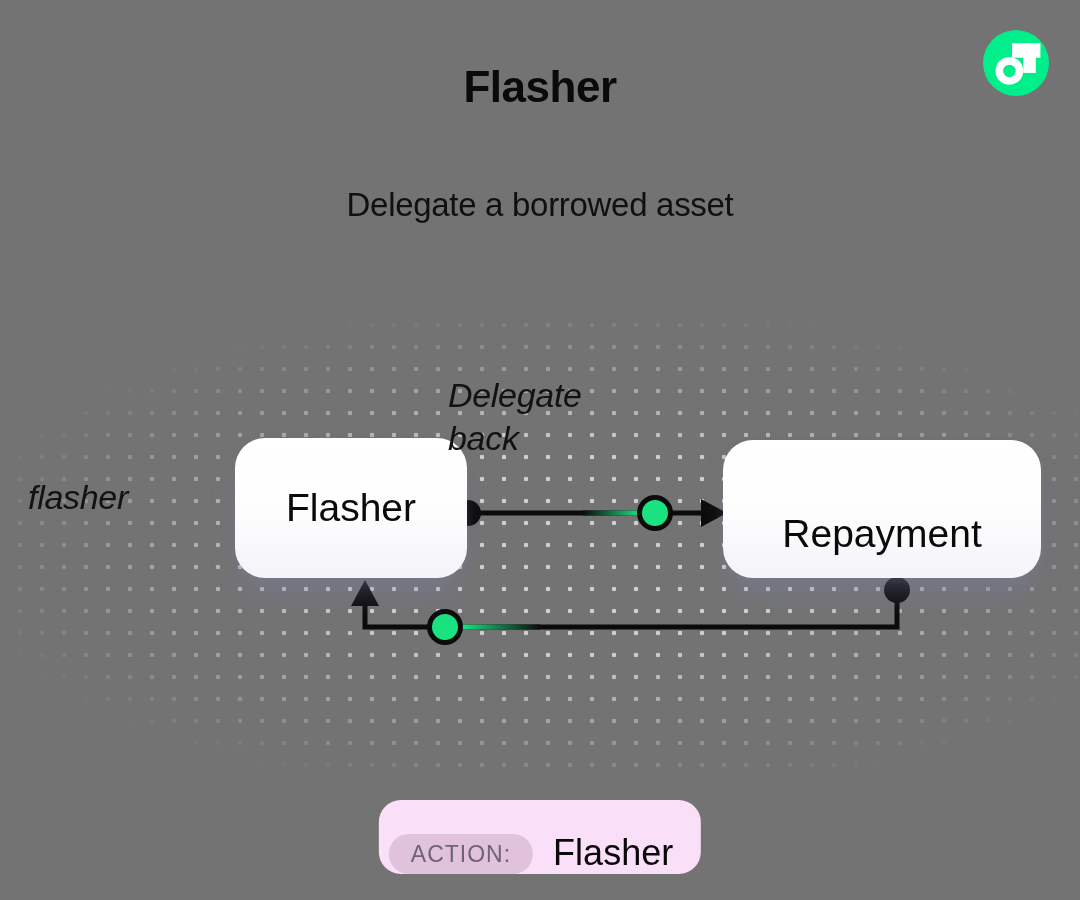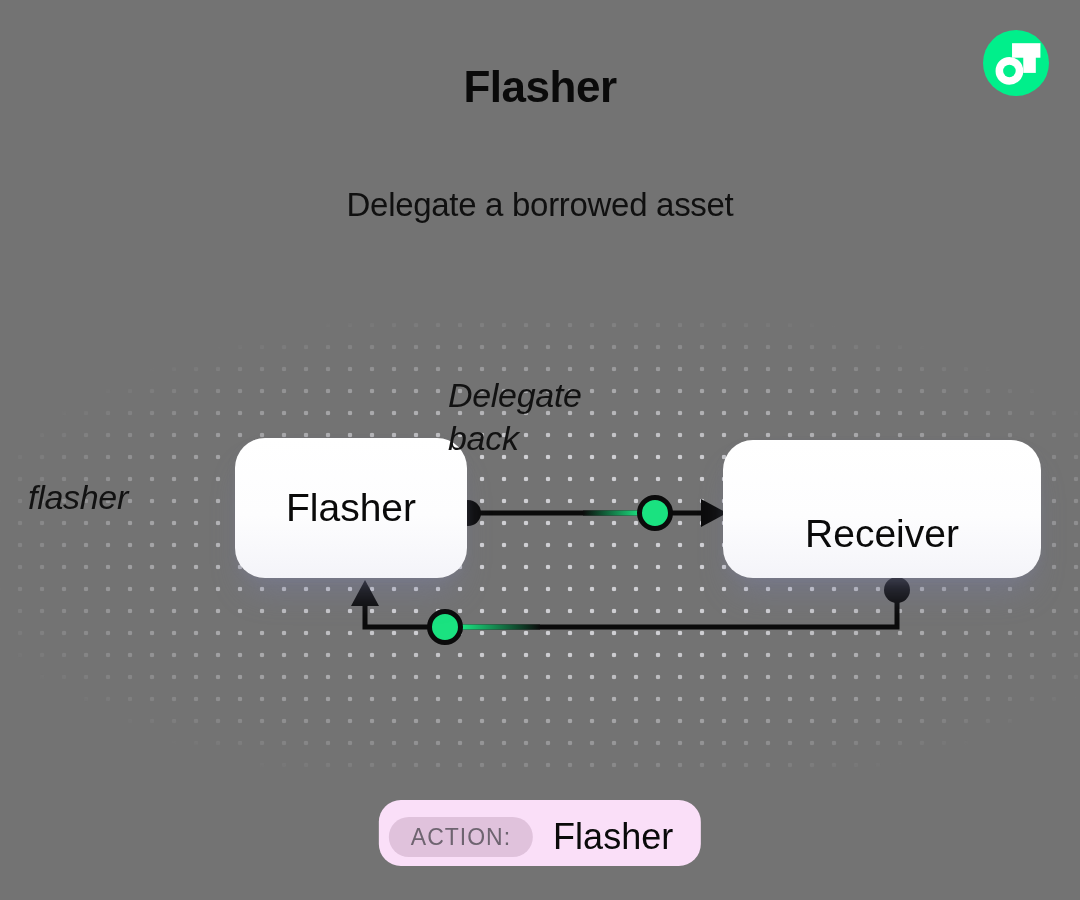--- a/index.html
+++ b/index.html
@@ -45,21 +45,21 @@
   }
   .label-delegate{left:448px;top:374px;width:280px;}
   .label-call{left:28px;top:476px;width:220px;}
   .label-repayment{left:450px;top:640px;width:305px;}
   
   .wires{position:absolute;left:0;top:0;width:1080px;height:900px;pointer-events:none;}
   
   .action-badge{
     position:absolute;left:50%;top:800px;transform:translateX(-50%);
     height:58px;border-radius:22px;background:#FADFF8;
-    display:flex;align-items:center;padding:8px 28px 0 10px;
+    display:flex;align-items:flex-end;padding:16px 28px 0 10px;
   }
   .action-pill{
     height:40px;border-radius:20px;background:#E0C2DC;
     display:flex;align-items:center;justify-content:center;
     padding:0 22px;font-size:23px;font-weight:500;color:#6E6470;
     letter-spacing:1px;
   }
   .action-value{margin-left:20px;font-size:36px;color:#0a0a0a;}
 </style>
 </head>
@@ -108,21 +108,21 @@
     <circle cx="445" cy="627" r="15.5" stroke="#0b0b0b" stroke-width="5" fill="#1AE280"></circle>
   </svg>
 
   <div class="node node-flasher">
     <span>Flasher</span>
   </div>
 
   <div class="node node-receiver">
     <span>
       <br>
-      <span>Receiver</span>
+      <span>Repayment</span>
     </span>
   </div>
 
   <div class="edge-label label-delegate">
     <div>Delegate</div>
     <div>back</div>
   </div>
 
   <div class="edge-label label-call">
     <div>flasher</div>

